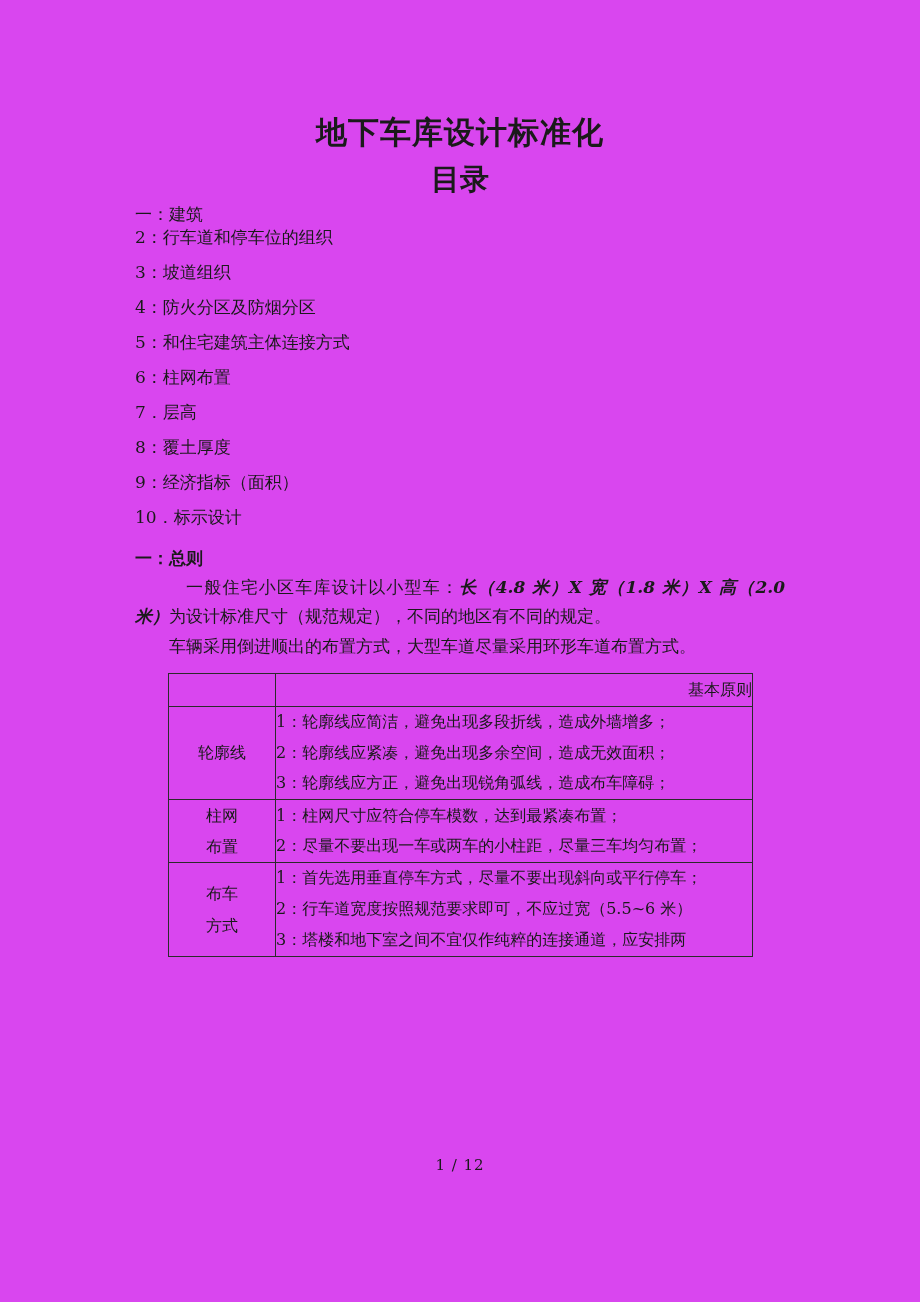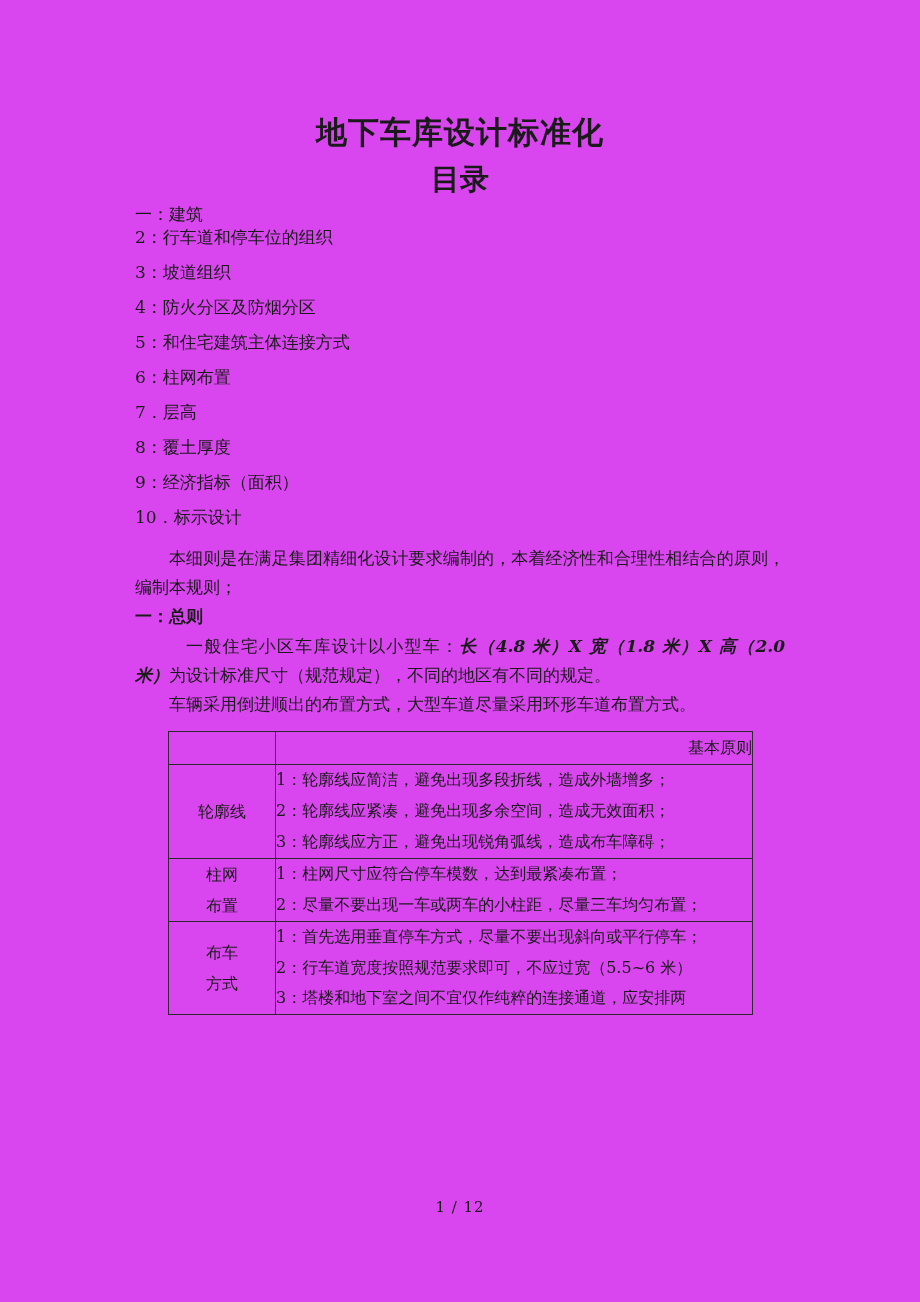--- a/index.html
+++ b/index.html
@@ -117,21 +117,21 @@
     line-height: 1.92;
     white-space: nowrap;
     font-size: 16px;
   }
 
   
   .footer {
     position: absolute;
     left: 0;
     right: 0;
-    top: 1198px;
+    top: 1156px;
     text-align: center;
     font-size: 15px;
     letter-spacing: 1px;
   }
 </style>
 </head>
 <body>
 
 <div id="page">
 
@@ -146,21 +146,20 @@
       <div class="toc-item">3：坡道组织</div>
       <div class="toc-item">4：防火分区及防烟分区</div>
       <div class="toc-item">5：和住宅建筑主体连接方式</div>
       <div class="toc-item">6：柱网布置</div>
       <div class="toc-item">7．层高</div>
       <div class="toc-item">8：覆土厚度</div>
       <div class="toc-item">9：经济指标（面积）</div>
       <div class="toc-item">10．标示设计</div>
     </div>
 
-    <p class="para para-indent">本细则是在满足集团精细化设计要求编制的，本着经济性和合理性相结合的原则，编制本规则；</p>
 
     <div class="section-head">一：总则</div>
 
     <p class="para para-indent-3"><span>一般住宅小区车库设计以小型车：</span><span class="bi">长（4.8 米）X 宽（1.8 米）X 高（2.0 米）</span><span>为设计标准尺寸（规范规定），不同的地区有不同的规定。</span></p>
 
     <p class="para para-indent">车辆采用倒进顺出的布置方式，大型车道尽量采用环形车道布置方式。</p>
 
     <div class="tbl-wrap">
       <table class="principles">
         <tbody>

